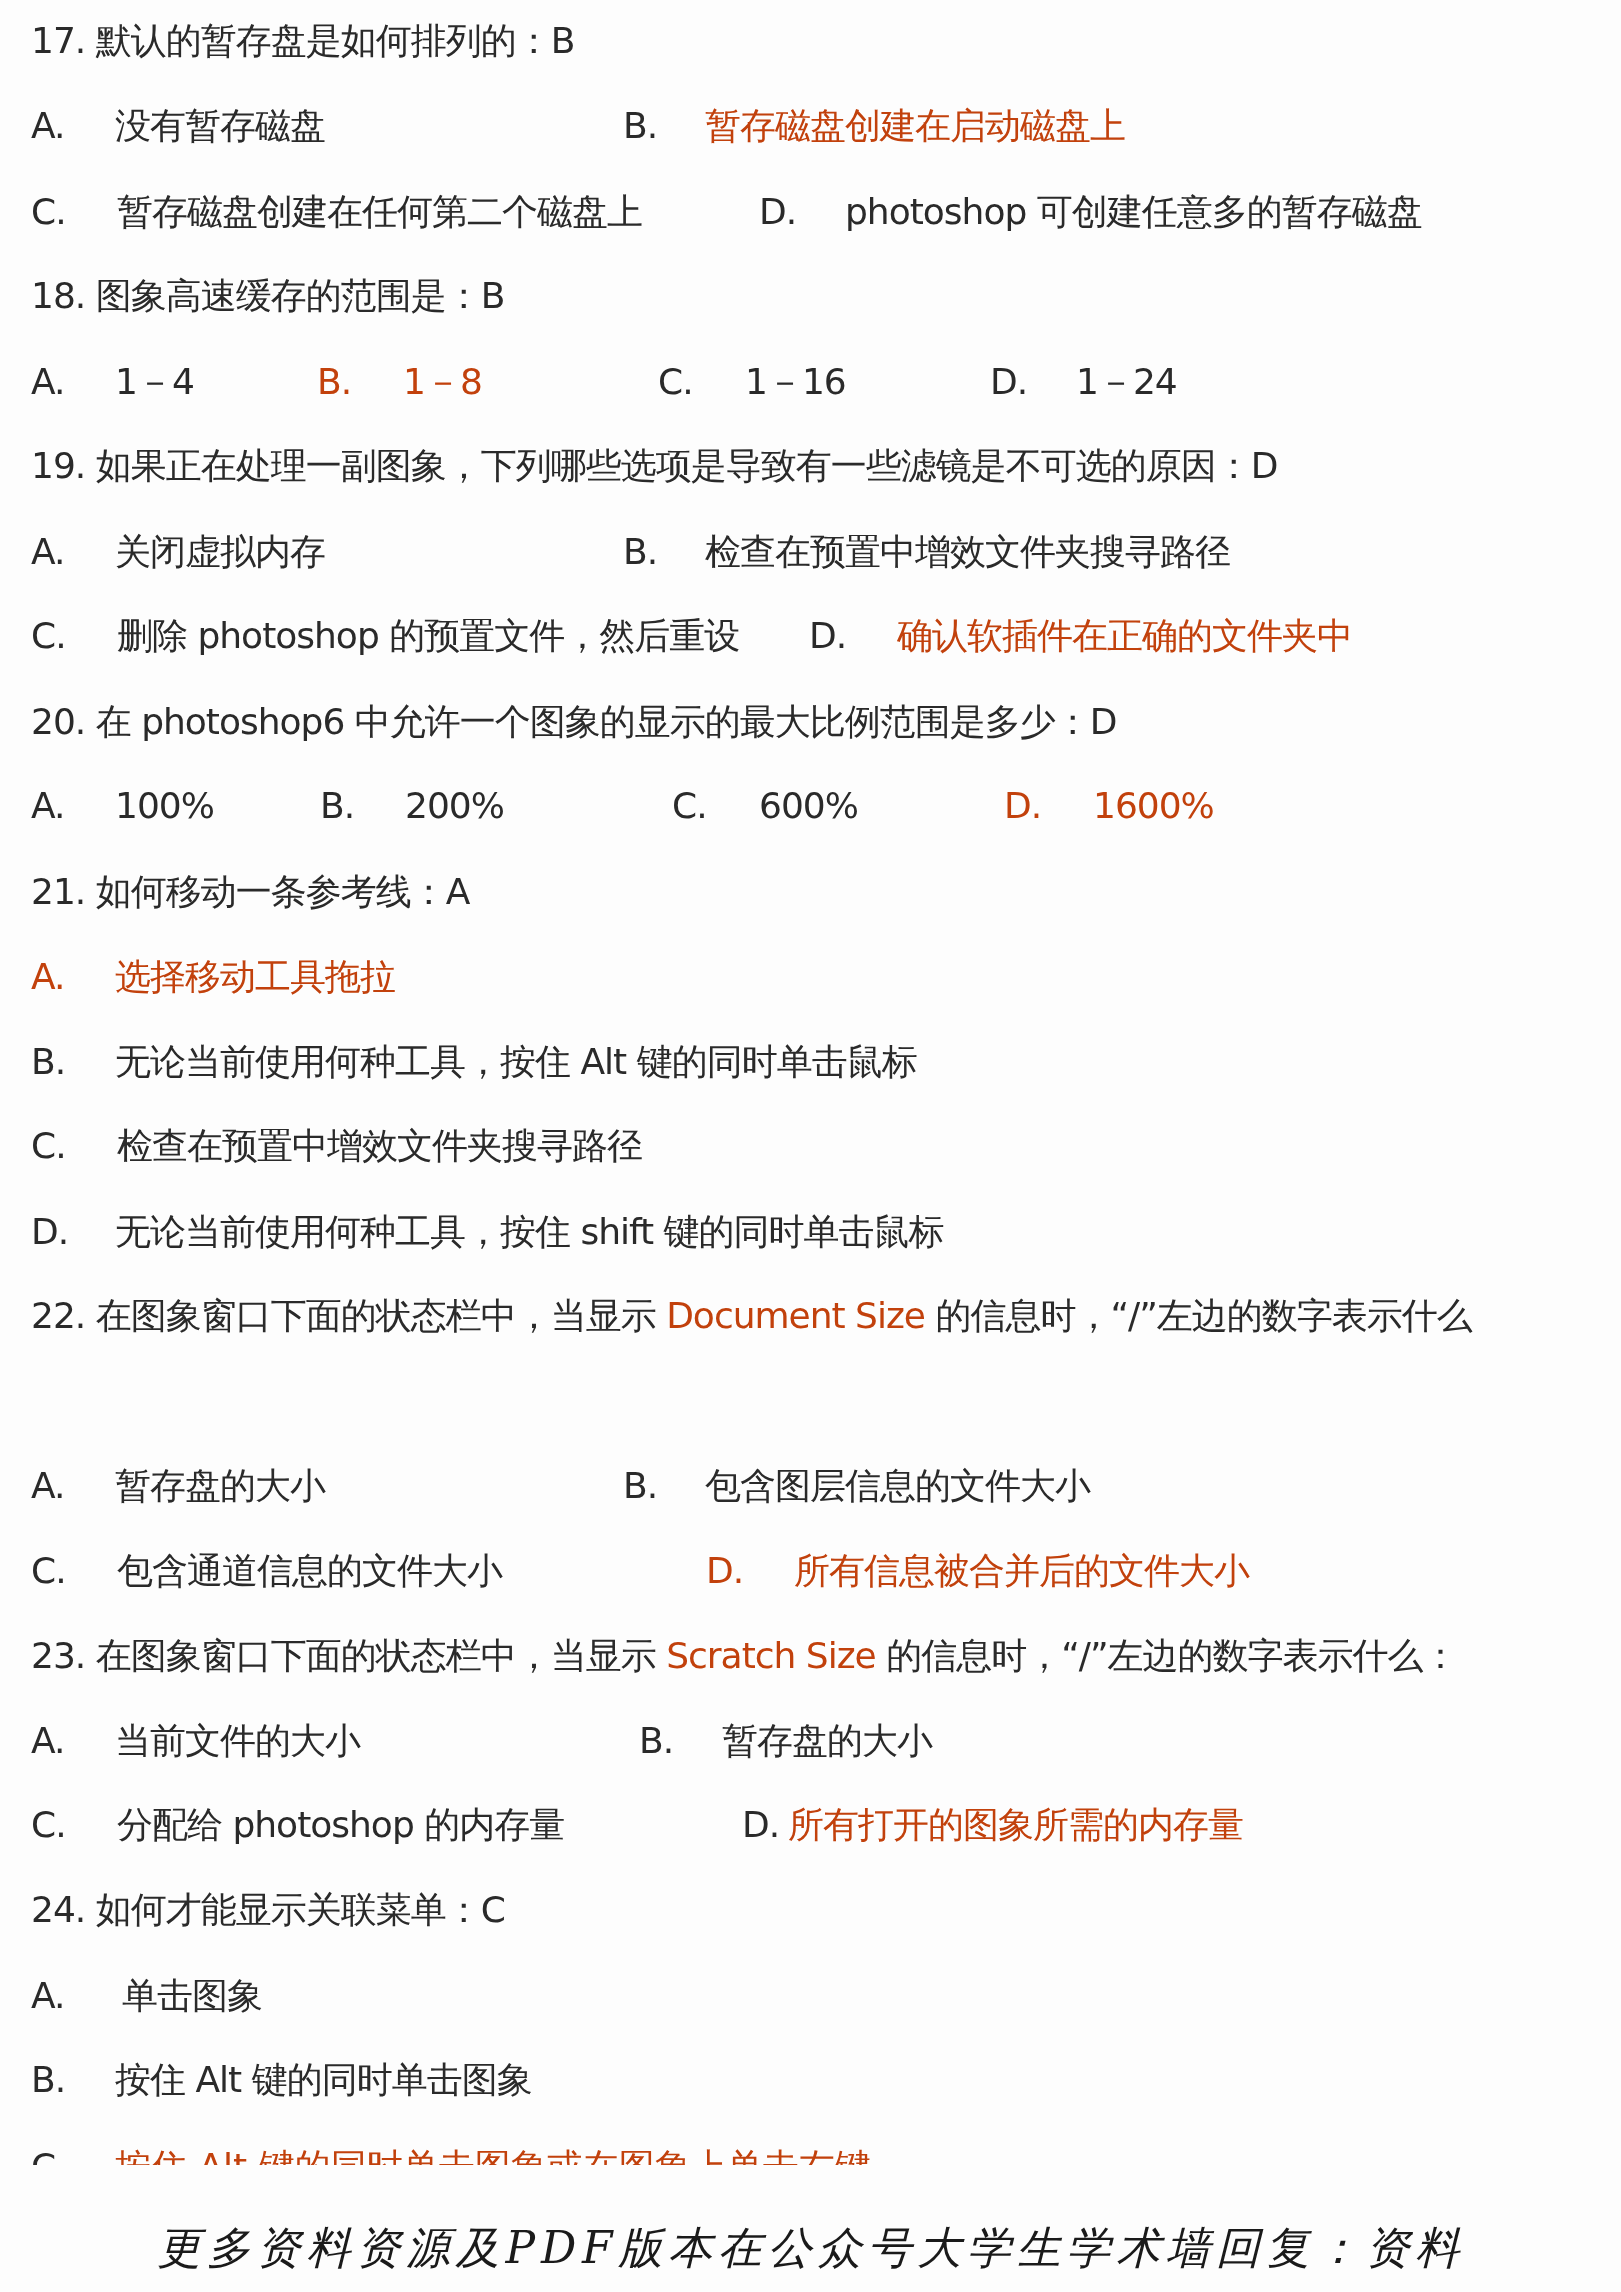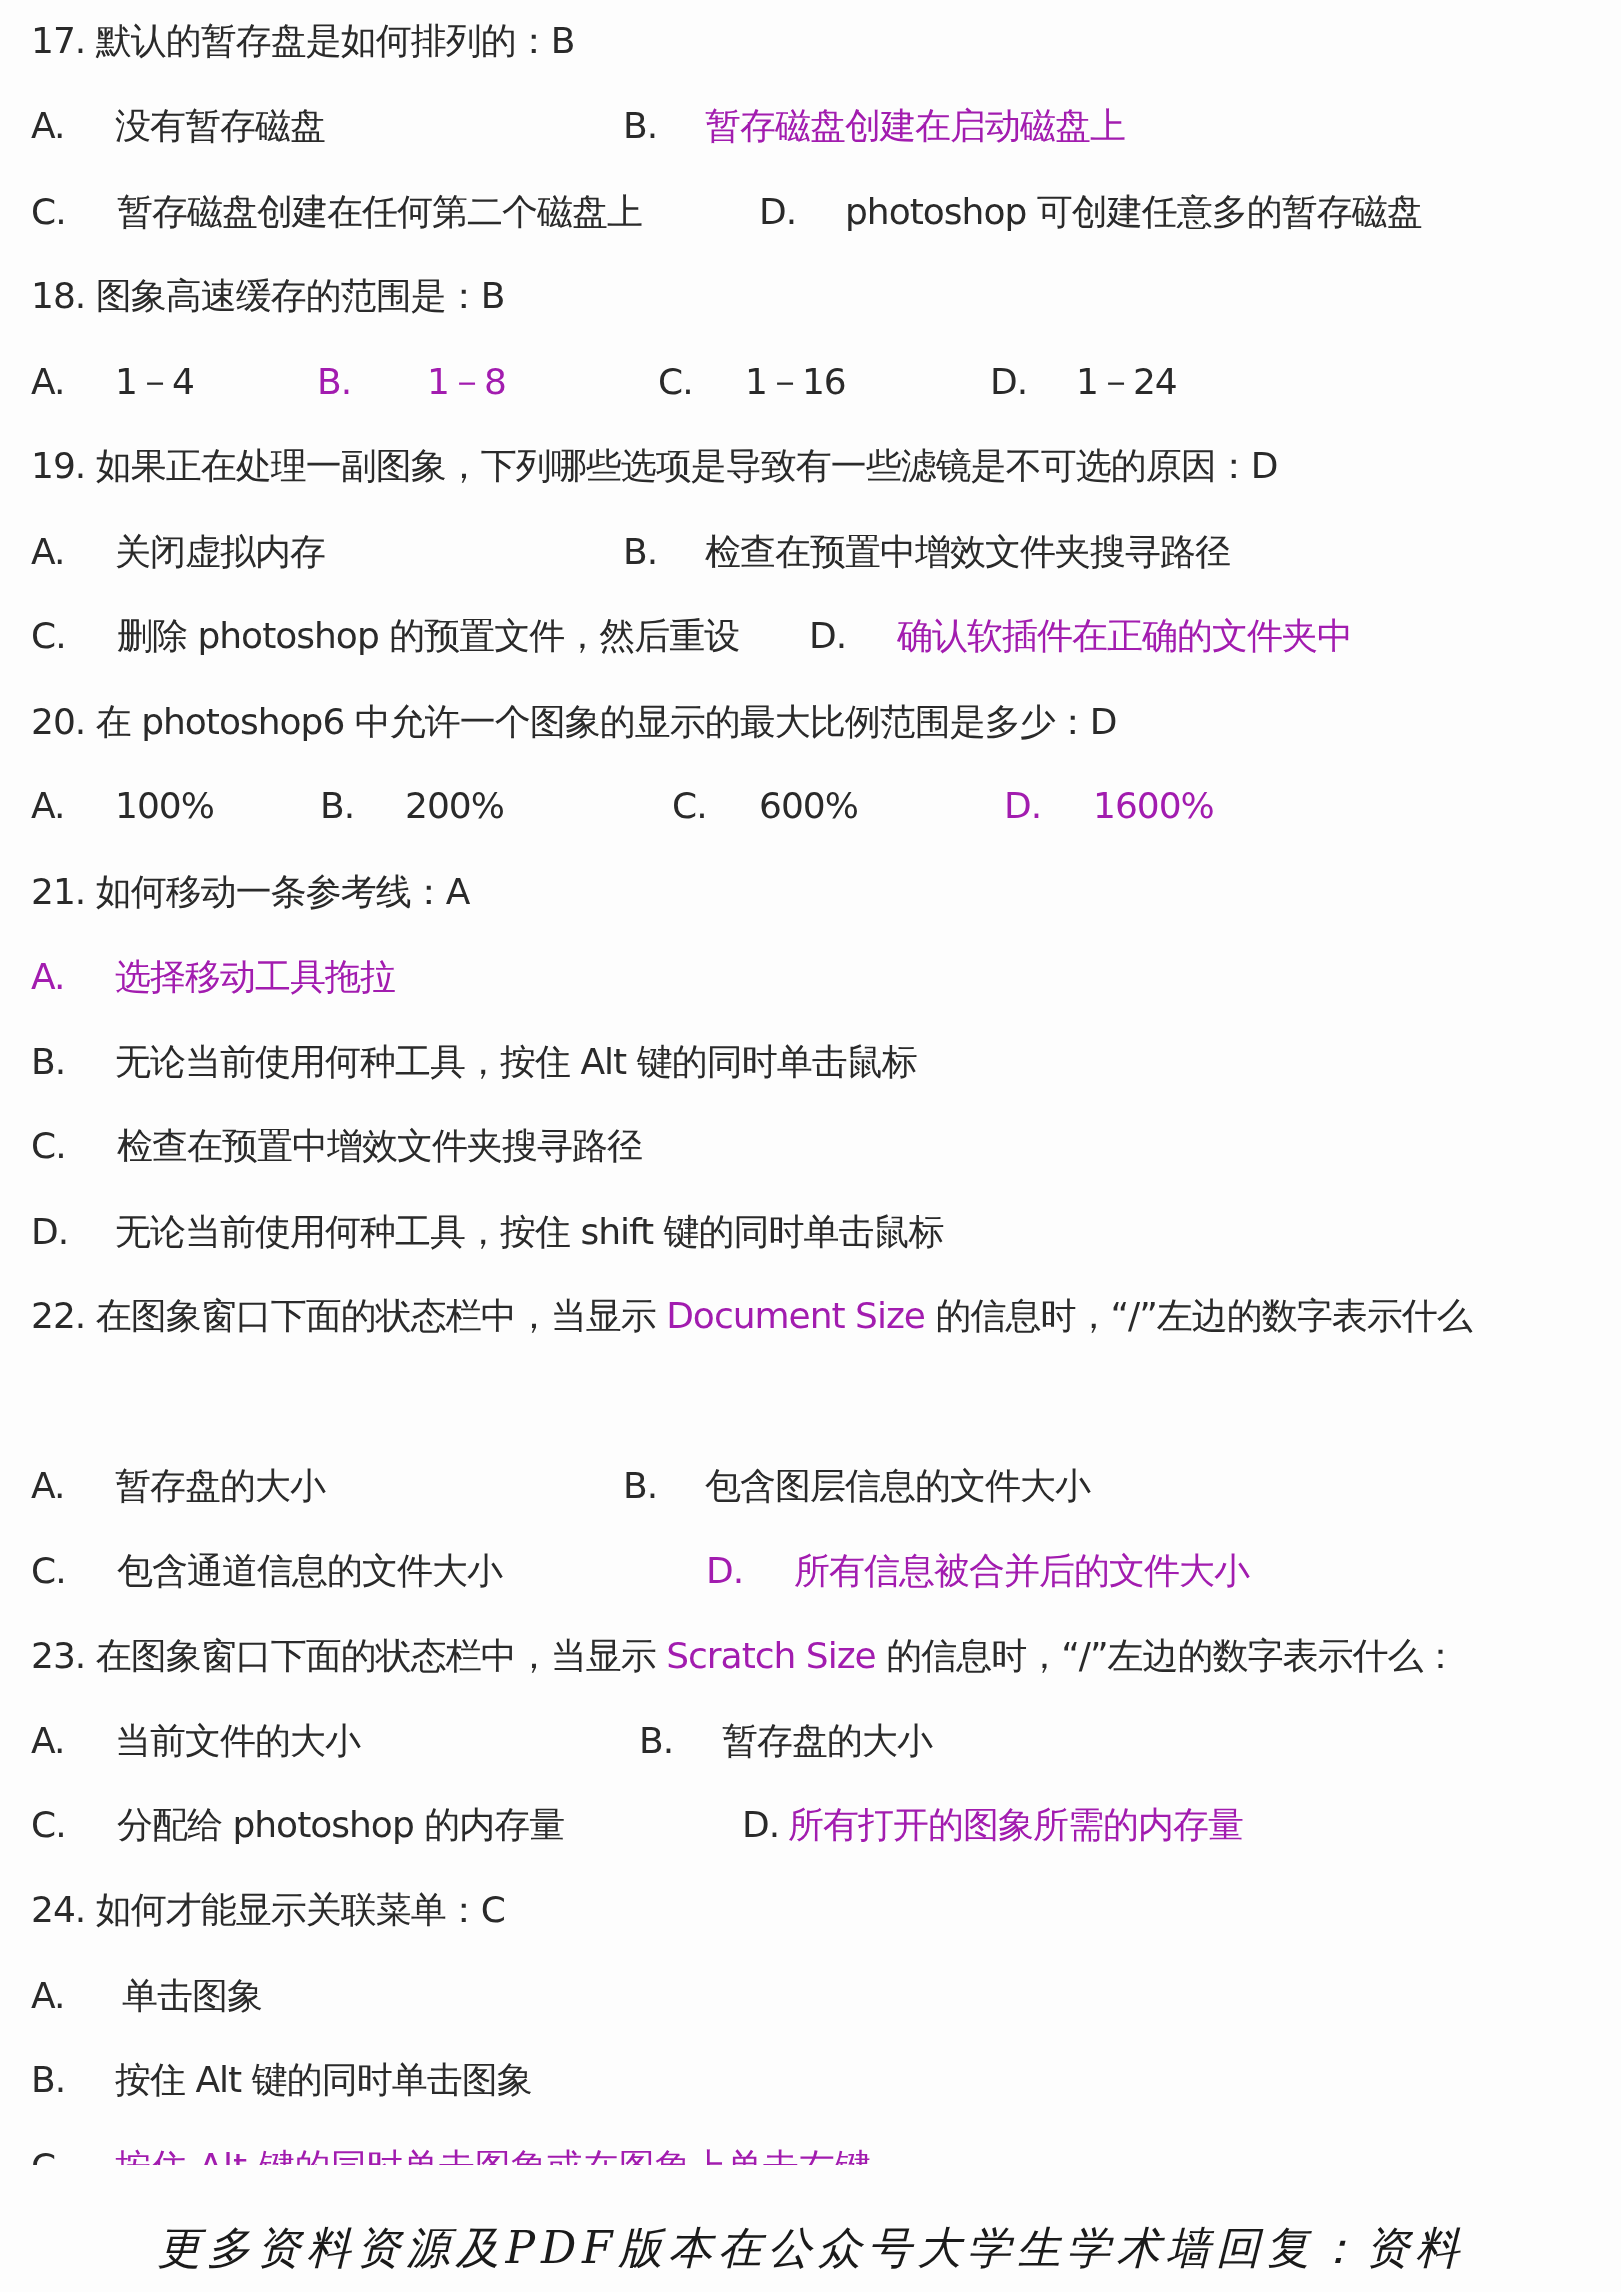--- a/index.html
+++ b/index.html
@@ -1,20 +1,20 @@
 <!DOCTYPE html>
 <html><head>
 <meta charset="utf-8">
 <style>
   html,body{margin:0;padding:0;background:#fdfdfd;}
   body{width:1622px;height:2292px;position:relative;overflow:hidden;
        font-family:"DejaVu Sans","Liberation Sans",sans-serif;color:#2a2a2a;}
   .row{position:absolute;left:0;height:58px;line-height:58px;font-size:36px;white-space:nowrap;letter-spacing:-1px;}
   .seg{position:absolute;top:0;white-space:nowrap;}
-  .hl{color:#a21caf;}
+  .hl{color:#c2410c;}
   .footer{position:absolute;left:0;width:1622px;top:2219px;text-align:center;
           font-family:"DejaVu Serif","Liberation Serif",serif;font-size:44px;color:#1a1a1a;letter-spacing:5.8px;font-style:italic;}
   .clip{position:absolute;left:0;top:2138px;width:1622px;height:27px;overflow:hidden;}
   .clip .inner{position:absolute;top:0;left:0;height:58px;line-height:58px;font-size:36px;white-space:nowrap;}
 </style>
 </head>
 <body>
 
 <div class="row" style="top:11.5px">
     <span class="seg" style="left:31px">17. 默认的暂存盘是如何排列的：B</span>
@@ -32,21 +32,21 @@
   <span class="seg" style="left:845px">photoshop 可创建任意多的暂存磁盘</span>
 </div>
 
 <div class="row" style="top:267px">
     <span class="seg" style="left:31px">18. 图象高速缓存的范围是：B</span>
   </div>
 <div class="row" style="top:353px">
   <span class="seg" style="left:31px">A.</span>
   <span class="seg" style="left:115px">1－4</span>
   <span class="seg hl" style="left:317px">B.</span>
-  <span class="seg hl" style="left:427px">1－8</span>
+  <span class="seg hl" style="left:403px">1－8</span>
   <span class="seg" style="left:658px">C.</span>
   <span class="seg" style="left:745px">1－16</span>
   <span class="seg" style="left:990px">D.</span>
   <span class="seg" style="left:1076px">1－24</span>
 </div>
 
 <div class="row" style="top:437px">
     <span class="seg" style="left:31px">19. 如果正在处理一副图象，下列哪些选项是导致有一些滤镜是不可选的原因：D</span>
   </div>
 <div class="row" style="top:523px">

